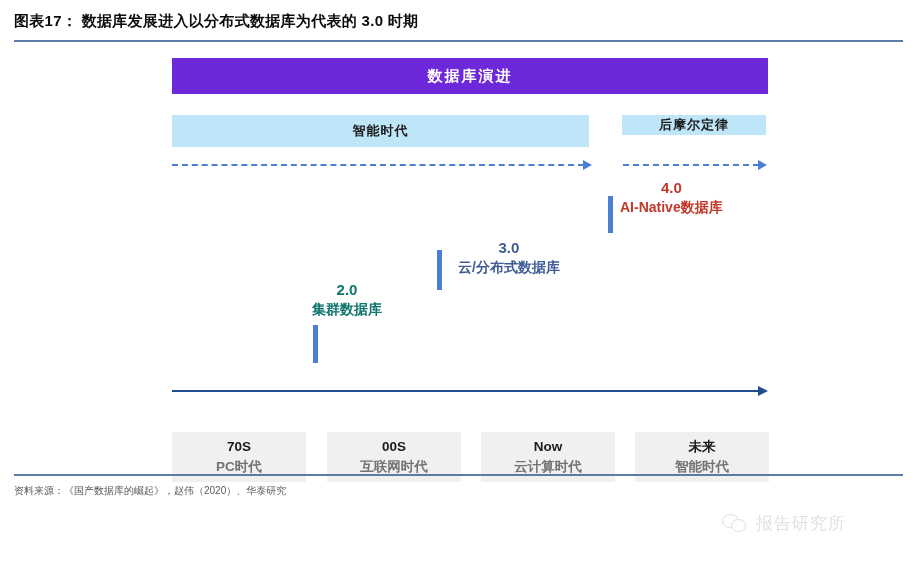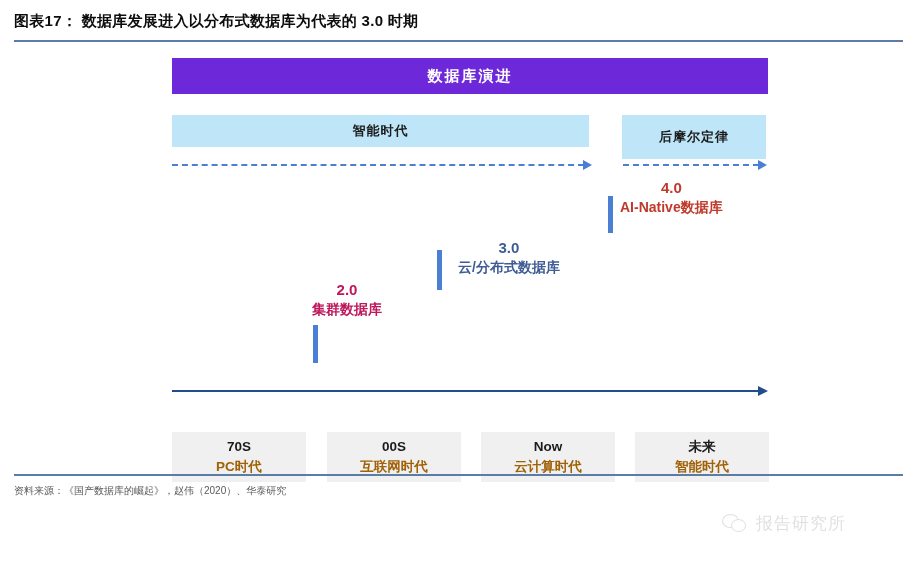--- a/index.html
+++ b/index.html
@@ -74,21 +74,21 @@
   #moore-law-bar {
     left: 172px;
     top: 115px;
     width: 417px;
     height: 32px;
   }
   #post-moore-law-bar {
     left: 622px;
     top: 115px;
     width: 144px;
-    height: 44px;
+    height: 20px;
     font-family: Liberation Serif, serif;
   }
 
   
   .dash-arrow {
     position: absolute;
     height: 12px;
   }
   #moore-arrow {
     left: 172px;
@@ -139,21 +139,21 @@
   }
   .stage-name {
     display: block;
     font-size: 14px;
     font-weight: bold;
   }
 
   #stage-1-label { left: 185px; top: 316px; color: #111111; }
   #stage-1-tick  { left: 313px; top: 325px; height: 38px; }
 
-  #stage-2-label { left: 312px; top: 280px; color: #be185d; }
+  #stage-2-label { left: 312px; top: 280px; color: #0f766e; }
   #stage-2-tick  { left: 437px; top: 250px; height: 40px; }
 
   #stage-3-label { left: 452px; top: 238px; color: #3f5c94; margin-left: 6px; }
   #stage-3-tick  { left: 608px; top: 196px; height: 37px; }
 
   #stage-4-label { left: 620px; top: 178px; color: #c0392b; }
 
   
   #baseline-arrow {
     position: absolute;
@@ -195,21 +195,21 @@
     line-height: 1.45;
     margin-top: 21px;
   }
   .era-top {
     font-size: 13.5px;
     color: #1b1b1b;
     font-weight: bold;
   }
   .era-bottom {
     font-size: 13.5px;
-    color: #a16207;
+    color: #737373;
     font-weight: bold;
   }
   #era-box-0 { left: 172px; }
   #era-box-1 { left: 327px; }
   #era-box-2 { left: 481px; }
   #era-box-3 { left: 635px; }
 
   
   #source-rule {
     position: absolute;

